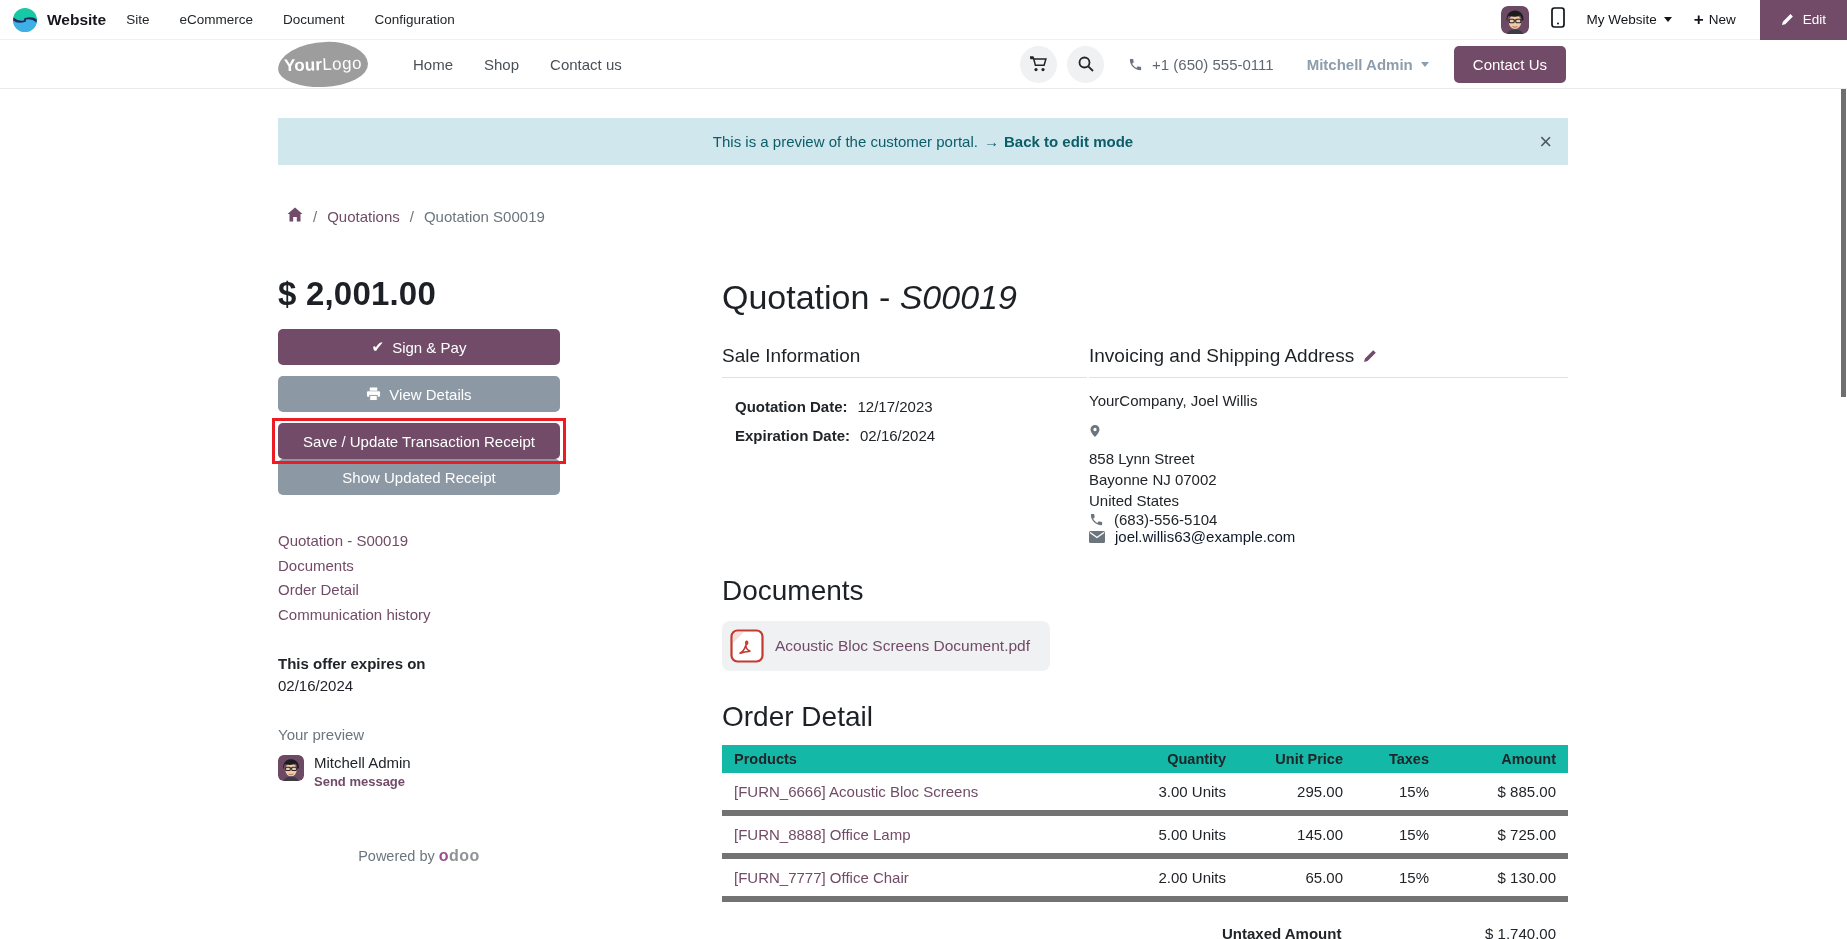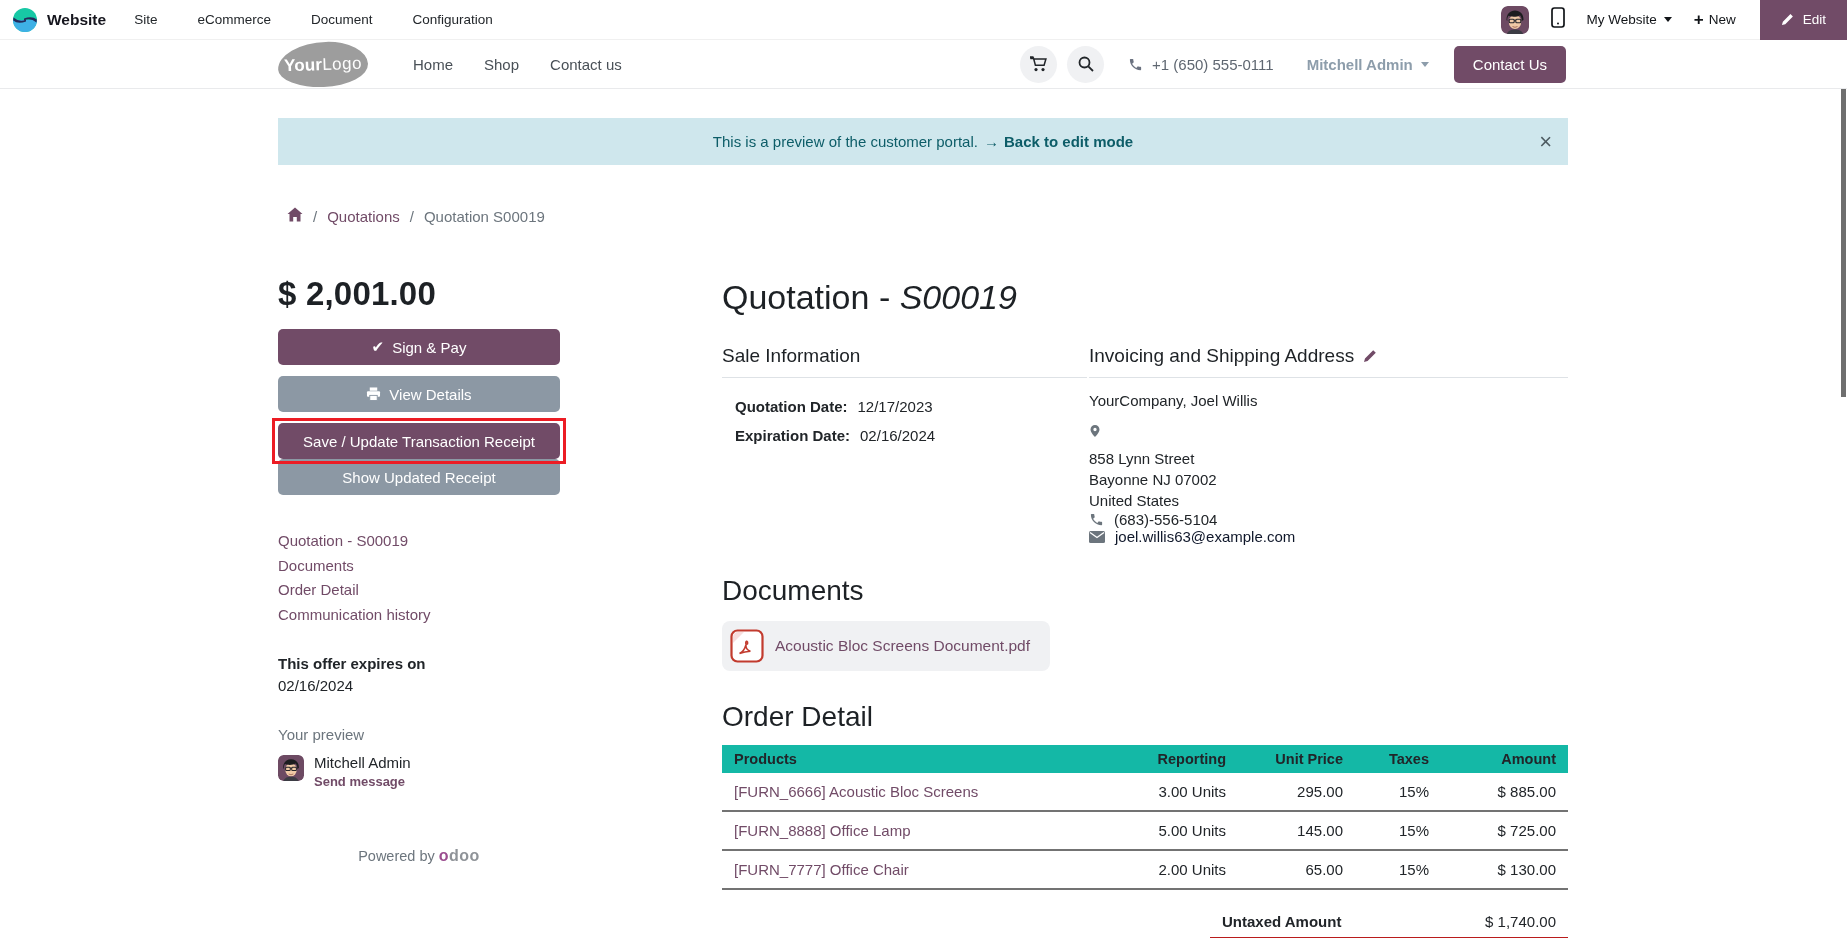--- a/index.html
+++ b/index.html
@@ -4,21 +4,21 @@
 <style>
   * { margin:0; padding:0; box-sizing:border-box; }
   html,body { background:#fff; }
   body { font-family:"Liberation Sans", sans-serif; color:#212529; }
   .page { position:relative; width:1847px; height:939px; overflow:hidden; background:#fff; }
 
   
   .topbar { height:40px; display:flex; align-items:center; padding-left:12px; background:#fff; border-bottom:1px solid #f0f0f0; position:relative; z-index:5; }
   .brand { display:flex; align-items:center; gap:9px; }
   .brand-name { font-size:15.5px; font-weight:600; color:#16161e; }
-  .topmenu { display:flex; align-items:center; gap:40px; margin-left:28px; }
+  .topmenu { display:flex; align-items:center; gap:30px; margin-left:20px; }
   .topmenu a { font-size:13.5px; color:#23272b; text-decoration:none; }
   .top-right { margin-left:auto; display:flex; align-items:center; gap:22px; }
   .avatar-sq { width:28px; height:28px; border-radius:7px; overflow:hidden; display:block; }
   .mywebsite { font-size:13.5px; color:#111418; display:flex; align-items:center; gap:7px; cursor:pointer; }
   .caret { width:0; height:0; border-left:4px solid transparent; border-right:4px solid transparent; border-top:5px solid #111418; display:inline-block; }
   .newbtn { font-size:13.5px; color:#111418; display:flex; align-items:center; gap:5px; cursor:pointer; }
   .newbtn .plus { font-size:17px; font-weight:700; line-height:1; }
   .editbtn { height:40px; background:#714B67; color:#fff; display:flex; align-items:center; gap:9px; padding:0 21px; font-size:13.5px; cursor:pointer; margin-left:2px; }
 
   
@@ -87,21 +87,21 @@
   .company { font-size:15px; margin-bottom:11px; }
   .addr-row { display:flex; gap:9px; font-size:15px; line-height:21px;flex-direction:column; }
   .addr-row svg { flex:none; margin-top:3px; }
   .contact-line { display:flex; gap:10px; align-items:center; font-size:15px; margin-top:0; }
   .h2 { font-size:28px; font-weight:500; color:#1d2125; margin-top:30px; }
   .doc-card { margin-top:14px; display:inline-flex; align-items:center; gap:11px; background:#f0f1f3; border-radius:8px; padding:8px 20px 8px 8px; cursor:pointer; }
   .doc-name { color:#714B67; font-size:15.5px; }
   .order-table { width:100%; border-collapse:collapse; margin-top:12px; }
   .order-table th { background:#14b8a6; font-size:14.5px; font-weight:700; color:#212529; padding:6px 12px; text-align:right; }
   .order-table th.c-prod { text-align:left; }
-  .order-table td { font-size:15px; padding:10px 12px; text-align:right; border-bottom:2px solid #737373; color:#212529; }
+  .order-table td { font-size:15px; padding:10px 12px; text-align:right; border-bottom:6px solid #737373; color:#212529; }
   .order-table td.c-prod { text-align:left; }
   .order-table td.c-prod a { color:#714B67; text-decoration:none; }
   .col-qty { width:150px; } .col-price { width:117px; } .col-tax { width:86px; } .col-amt { width:127px; }
   .totals { width:358px; margin-left:auto; margin-top:16px; font-size:15px; }
   .trow { display:flex; justify-content:space-between; padding:7px 12px; }
   .trow.first { border-bottom:1px solid #b91c1c; }
   .trow .tl-bold { font-weight:700; }
 
   
   .scroll-thumb { position:absolute; top:50px; right:1px; width:5px; height:347px; background:#6f6f6f; }
@@ -351,21 +351,21 @@
           <span class="doc-name">Acoustic Bloc Screens Document.pdf</span>
         </div>
       </div>
 
       <div class="h2">Order Detail</div>
 
       <table class="order-table">
         <thead>
           <tr>
             <th class="c-prod">Products</th>
-            <th class="col-qty">Reporting</th>
+            <th class="col-qty">Quantity</th>
             <th class="col-price">Unit Price</th>
             <th class="col-tax">Taxes</th>
             <th class="col-amt">Amount</th>
           </tr>
         </thead>
         <tbody>
           <tr>
             <td class="c-prod"><a href="#">[FURN_6666] Acoustic Bloc Screens</a></td>
             <td>3.00 Units</td>
             <td>295.00</td>

